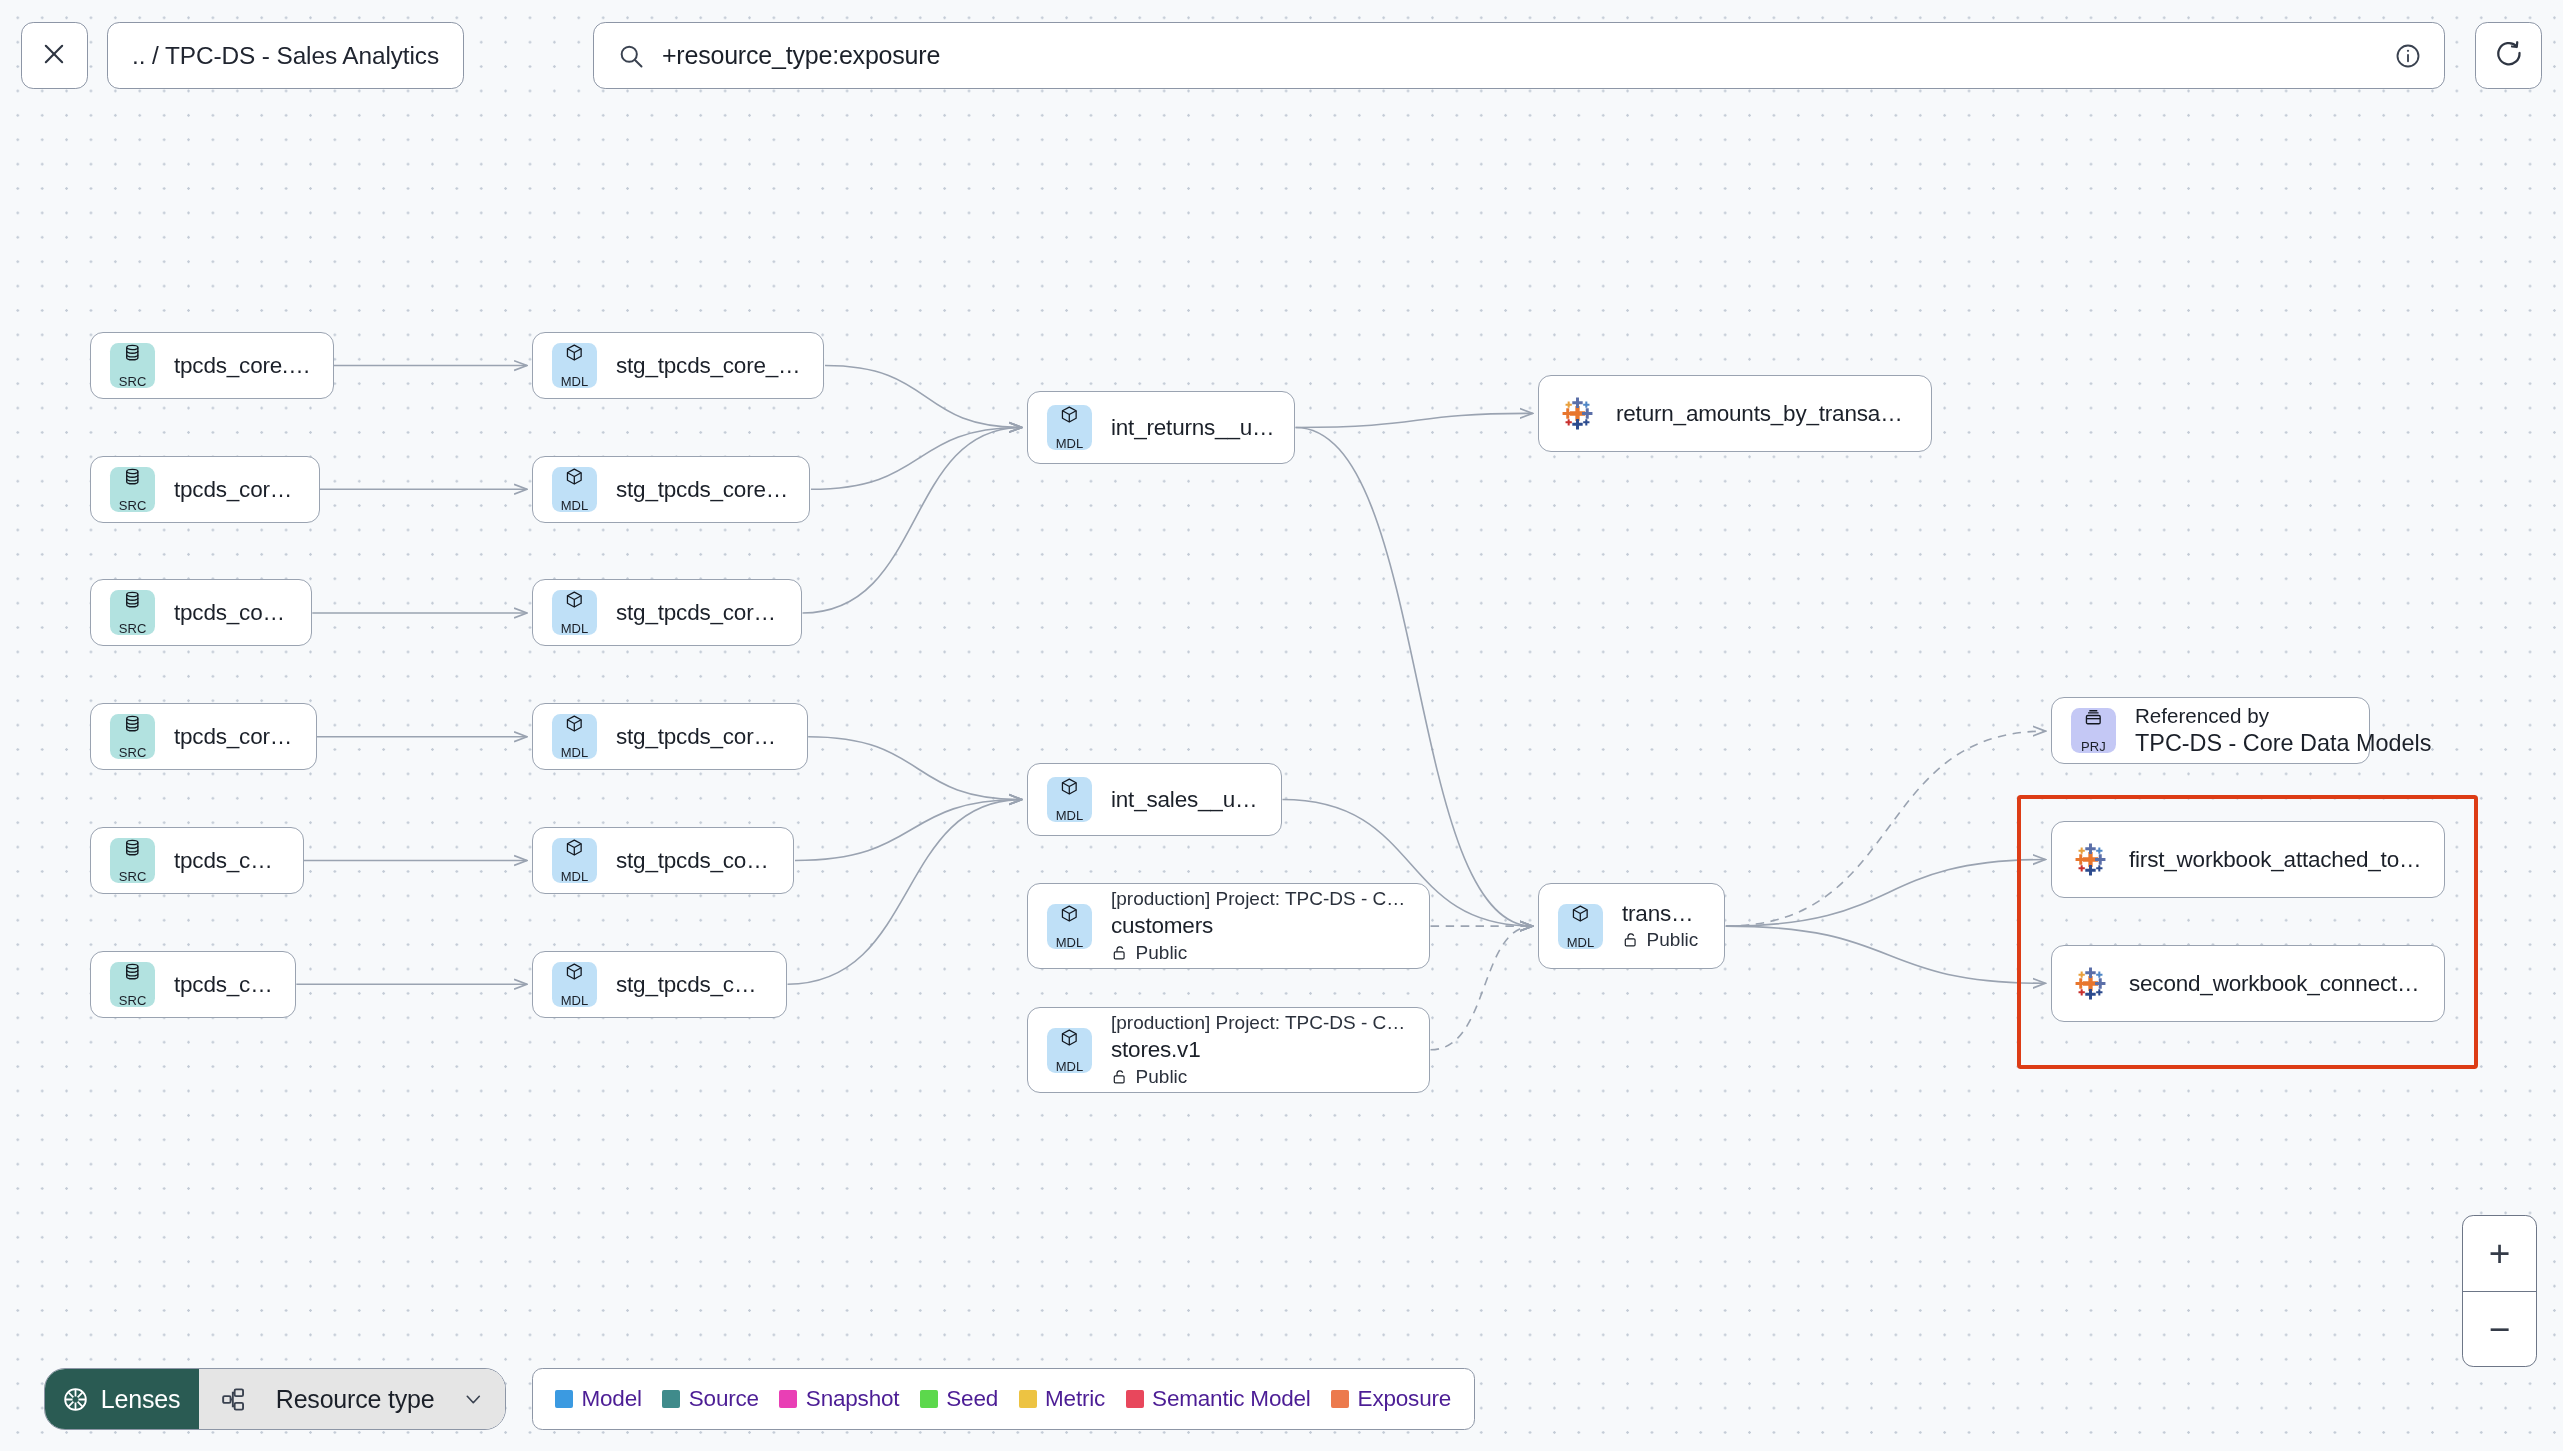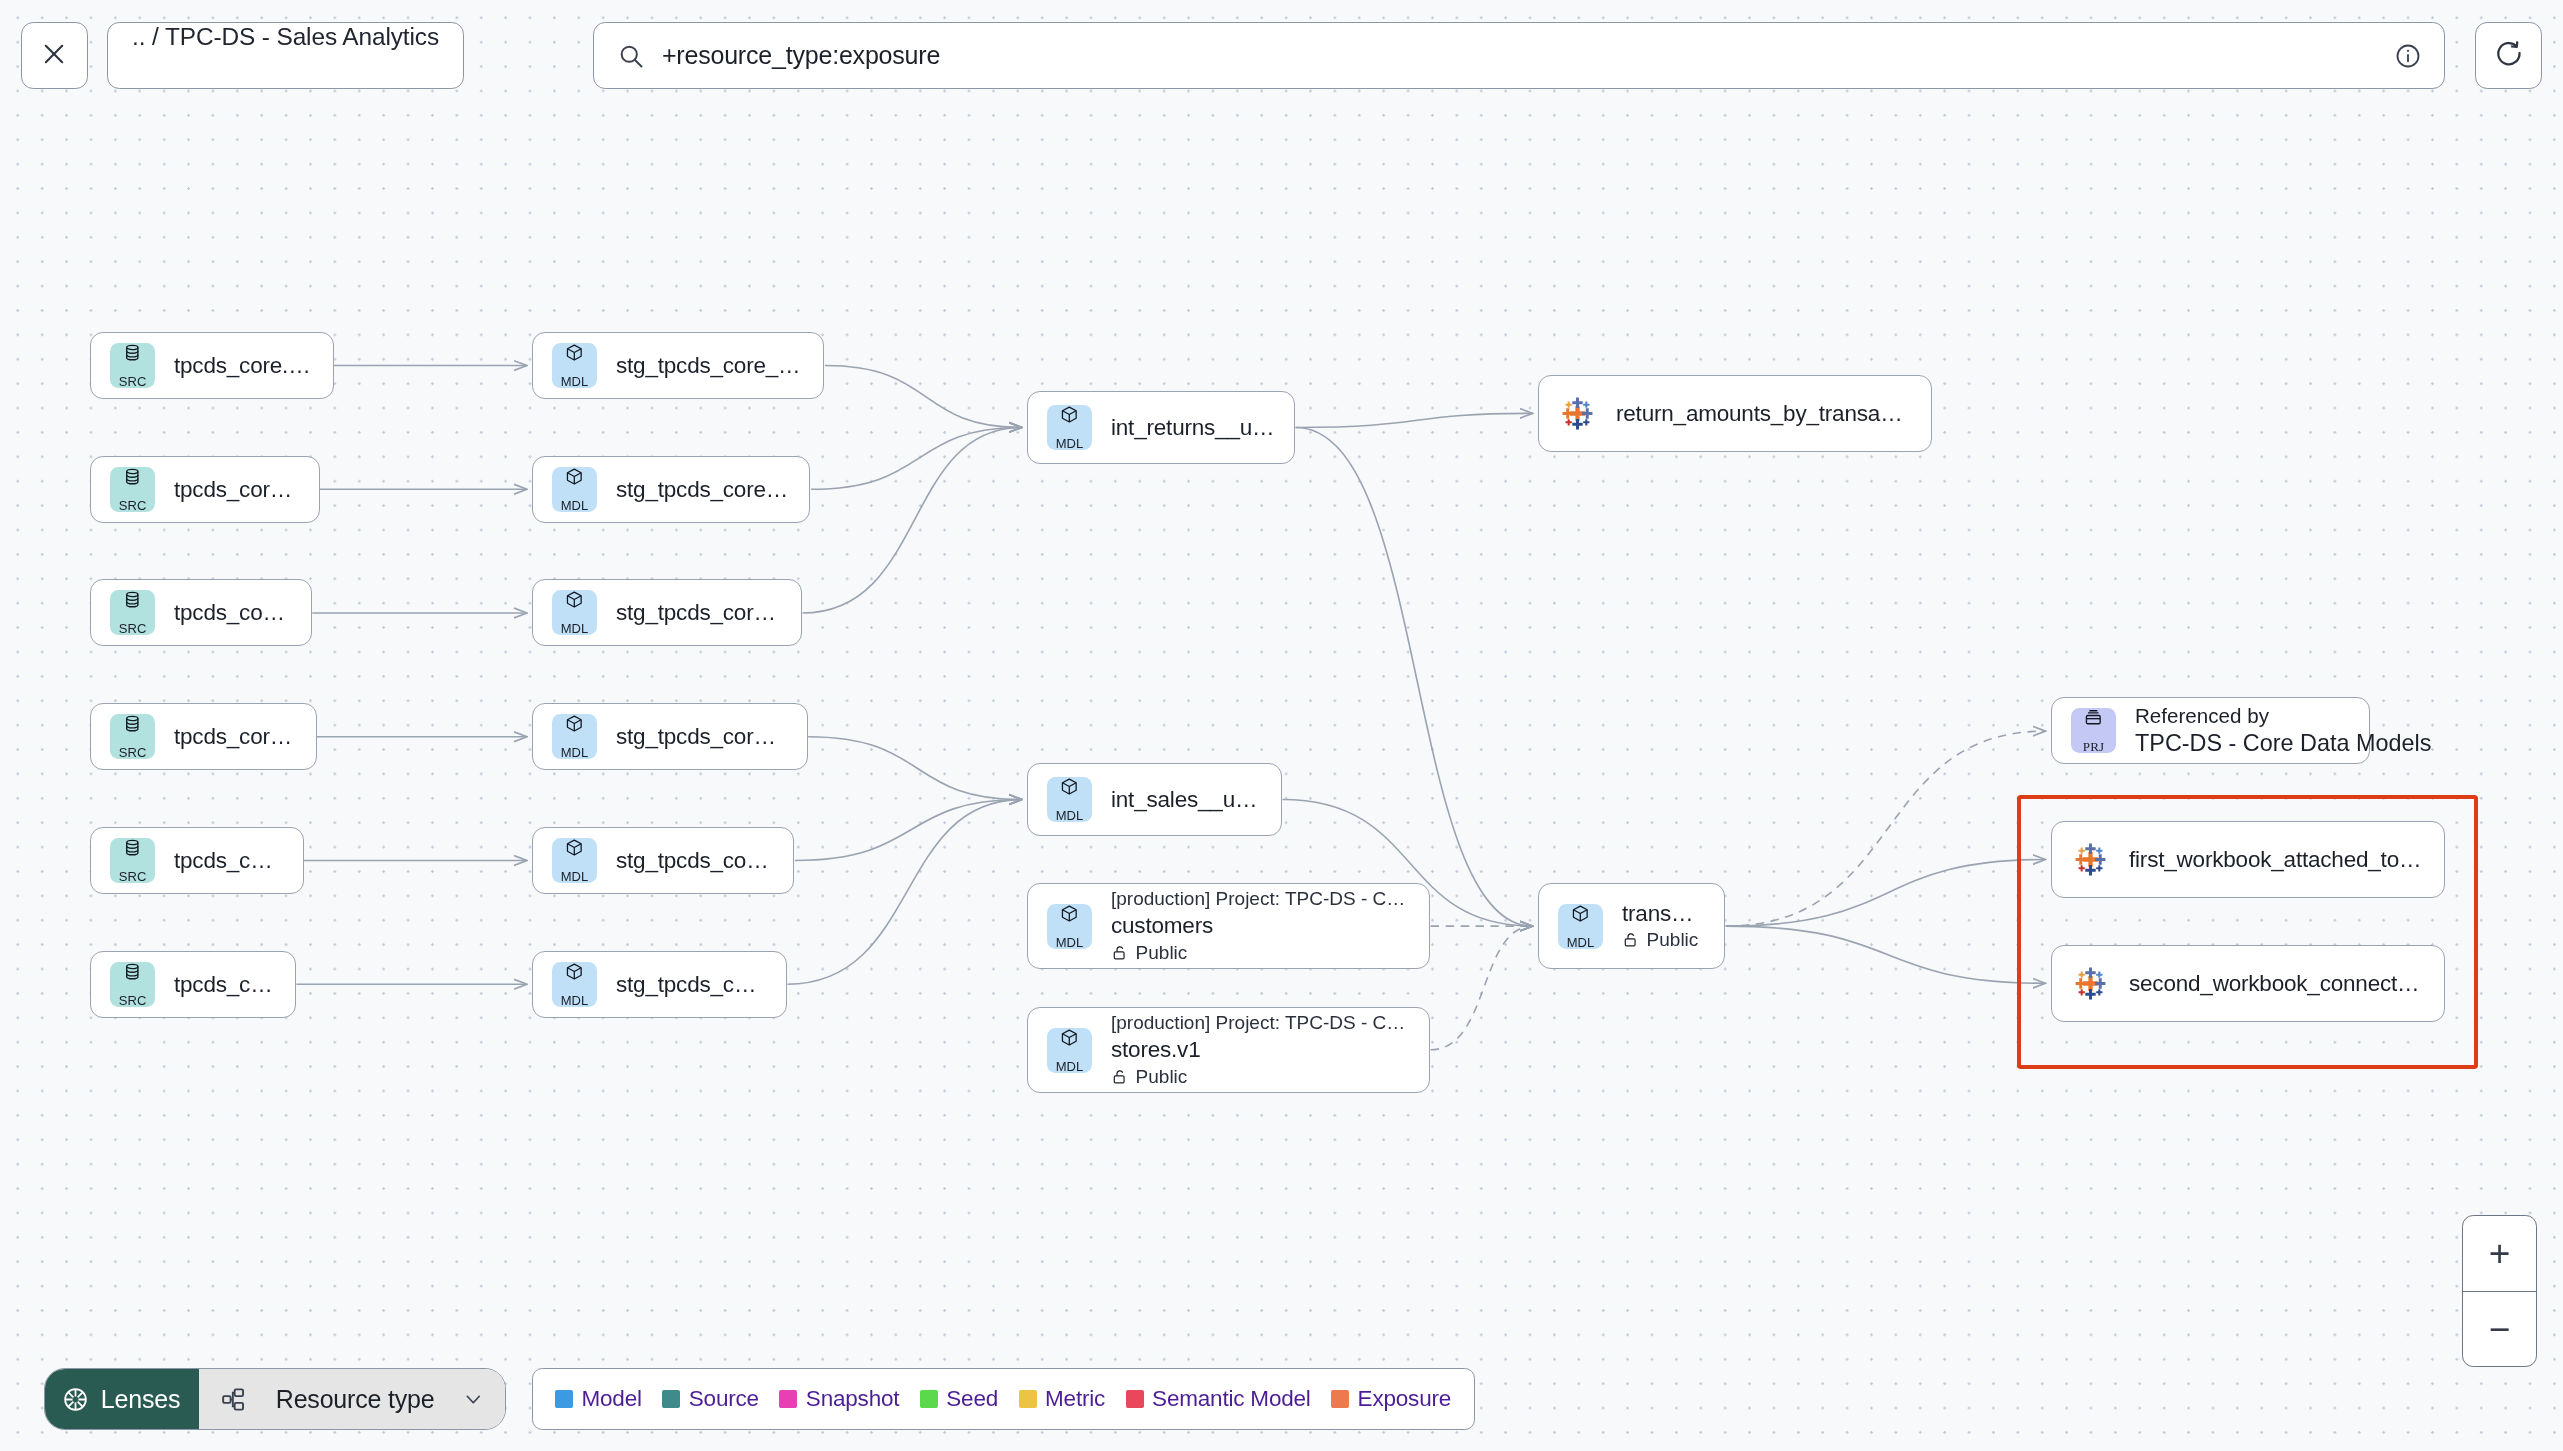--- a/index.html
+++ b/index.html
@@ -44,21 +44,21 @@
     display: flex; align-items: center; justify-content: center;
     cursor: pointer;
   }
 
   .breadcrumb-pill {
     height: 67px;
     flex: 0 0 auto;
     background: #ffffff;
     border: 1.5px solid #8d96a6;
     border-radius: 12.2px;
-    display: flex; 
+    display: flex; align-items: center;
     padding: 0 24.4px;
     cursor: pointer;
   }
   .breadcrumb-pill span {
     font-size: 24.4px;
     color: #202530;
     white-space: nowrap;
     letter-spacing: -0.1px;
   }
 
@@ -123,21 +123,21 @@
     width: 45px; height: 45px;
     border-radius: 8.4px;
     display: flex;
     flex-direction: column;
     align-items: center;
     justify-content: center;
     gap: 0.9px;
   }
   .badge.src { background: #b2e2e0; }
   .badge.mdl { background: #bfe0f7; }
-  .badge.prj { background: #c4c8f5; font-family: Liberation Serif, serif; }
+  .badge.prj { background: #c4c8f5; }
   .badge .blabel {
     font-size: 13px;
     font-weight: 500;
     color: #1b2029;
     line-height: 1;
     letter-spacing: 0.1px;
     margin-top: 12px;
   }
   .badge svg { display: block; }
 

